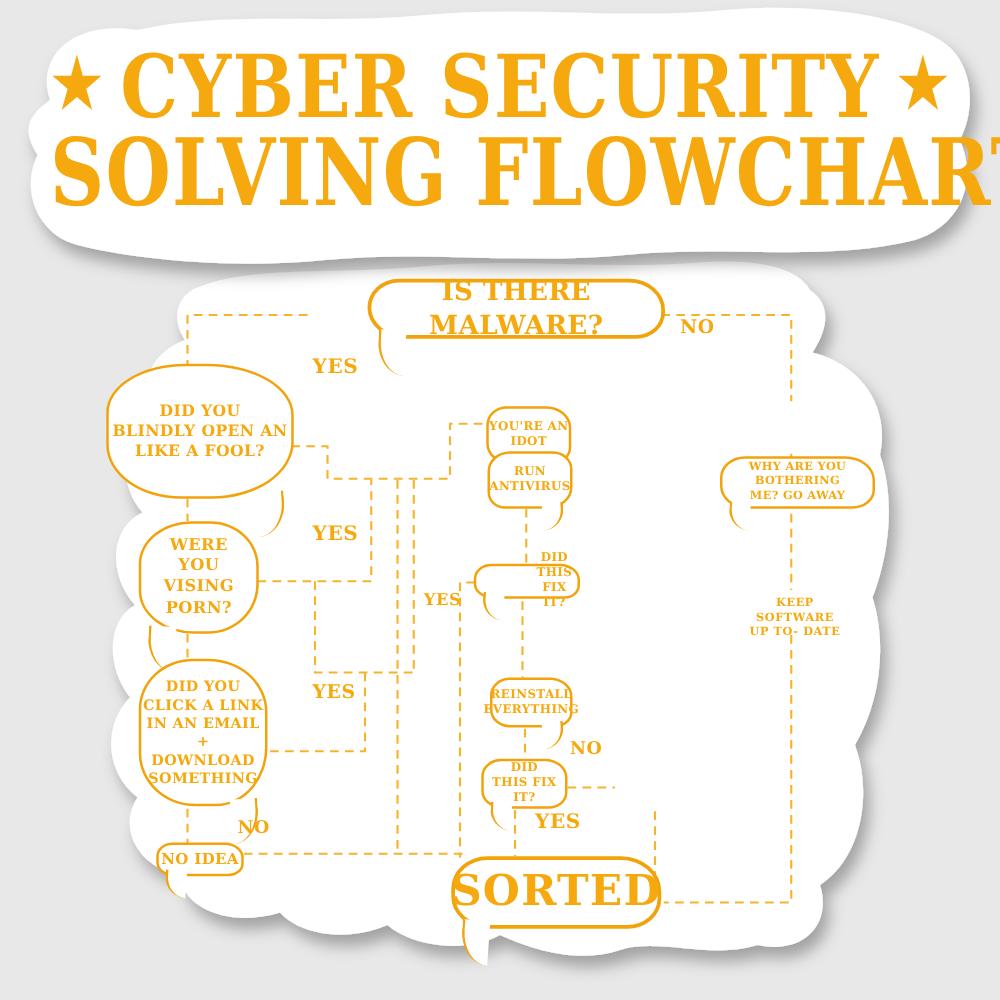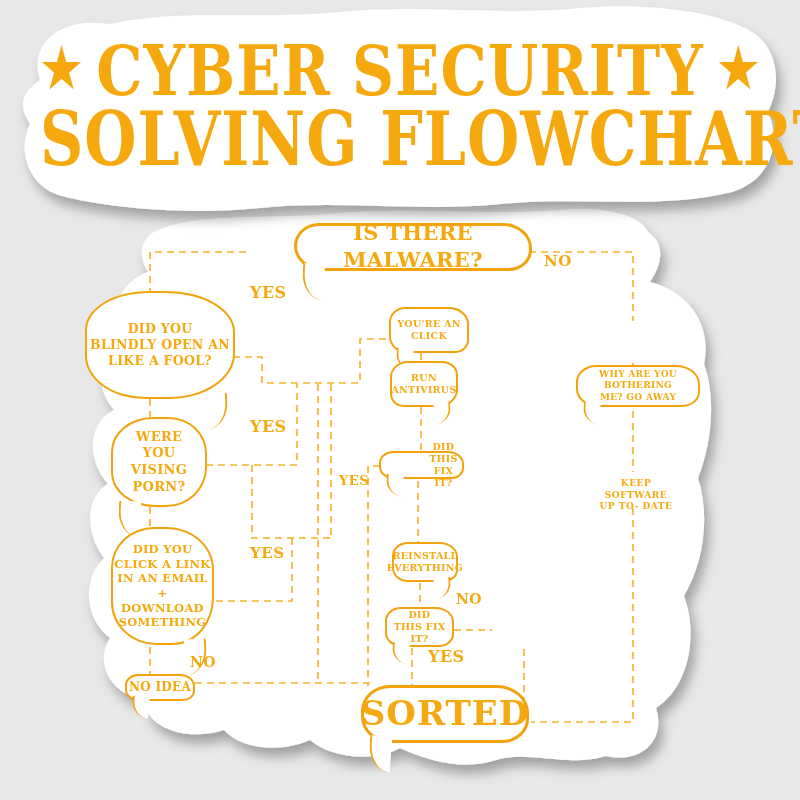--- a/index.html
+++ b/index.html
@@ -29,21 +29,21 @@
   .tail.tl{width:15px;height:22px;left:5px;bottom:-19px;
     border-left:2.5px solid var(--stroke);border-bottom-left-radius:130% 100%;transform:rotate(4deg);}
   .tail.tr{width:15px;height:22px;right:5px;bottom:-19px;
     border-right:2.5px solid var(--stroke);border-bottom-right-radius:130% 100%;transform:rotate(-4deg);}
   .tail.big{width:20px;height:36px;bottom:-32px;}
 
   #n-malware{left:294px;top:223px;width:238px;height:48px;font-size:21px;
     border-radius:26px 30px 24px 30px / 24px 26px 22px 26px;border-width:3px;}
   #n-blindly{left:85px;top:291px;width:150px;height:108px;font-size:12.5px;
     border-radius:42% 46% 44% 40% / 36% 38% 42% 40%;}
-  #n-idot{left:389px;top:307px;width:80px;height:46px;font-size:9.5px;
+  #n-idot{left:389px;top:325px;width:68px;height:46px;font-size:9.5px;
     border-radius:16px 20px 14px 18px / 15px 17px 13px 16px;}
   #n-antivirus{left:390px;top:361px;width:68px;height:46px;font-size:9.5px;
     border-radius:18px 16px 20px 14px / 16px 14px 17px 13px;}
   #n-bothering{left:576px;top:321px;width:124px;height:42px;font-size:9px;
     border-radius:20px 24px 18px 22px / 17px 19px 15px 18px;margin-top:44px;}
   #n-porn{left:111px;top:417px;width:96px;height:90px;font-size:13px;
     border-radius:44% 40% 42% 46% / 38% 40% 44% 38%;}
   #n-fixit1{left:379px;top:451px;width:85px;height:28px;font-size:9.5px;
     border-radius:14px 16px 12px 15px / 12px 13px 11px 12px;padding-left:44px;}
   #n-clicklink{left:111px;top:527px;width:103px;height:118px;font-size:11.5px;
@@ -161,21 +161,21 @@
       <span class="ln">DID YOU</span>
       <span class="ln">BLINDLY OPEN AN</span>
       <span class="ln">LIKE A FOOL?</span>
     </span>
     <i class="tail tr big"></i>
   </div>
 
   <div id="n-idot" class="bubble">
     <span>
       <span class="ln">YOU'RE AN</span>
-      <span class="ln">CLICK</span>
+      <span class="ln">IDOT</span>
     </span>
     <i class="tail tl"></i>
   </div>
 
   <div id="n-antivirus" class="bubble">
     <span>
       <span class="ln">RUN</span>
       <span class="ln">ANTIVIRUS</span>
     </span>
     <i class="tail tr"></i>

